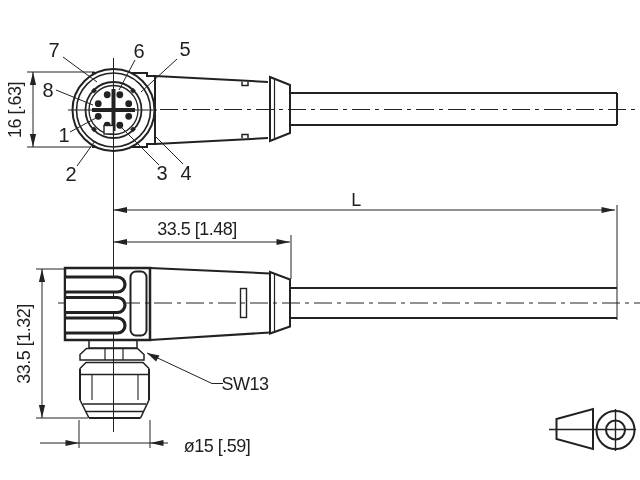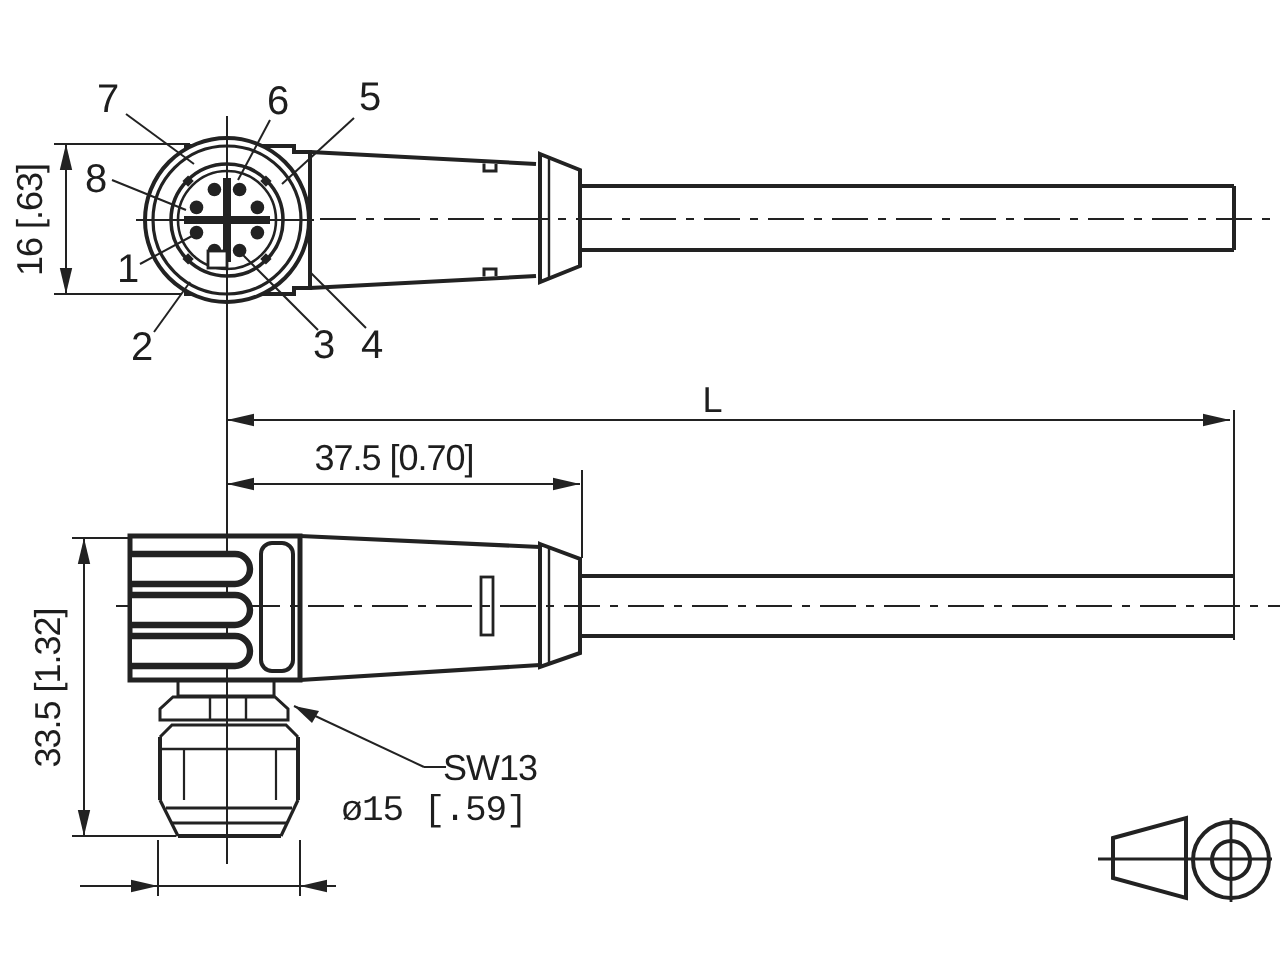--- a/index.html
+++ b/index.html
@@ -163,19 +163,19 @@
 <div class="label pin" style="left:54px;top:50px;">7</div>
 <div class="label pin" style="left:139px;top:51px;">6</div>
 <div class="label pin" style="left:185px;top:49px;">5</div>
 <div class="label pin" style="left:48px;top:90px;">8</div>
 <div class="label pin" style="left:64px;top:135px;">1</div>
 <div class="label pin" style="left:71px;top:174px;">2</div>
 <div class="label pin" style="left:162px;top:173px;">3</div>
 <div class="label pin" style="left:186px;top:173px;">4</div>
 
 <div class="label dim" style="left:356px;top:200px;">L</div>
-<div class="label dim" style="left:197px;top:229px;">37.5 [0.70]</div>
+<div class="label dim" style="left:197px;top:229px;">33.5 [1.48]</div>
 <div class="label dim rot" style="left:15px;top:110px;">16 [.63]</div>
 <div class="label dim rot" style="left:24px;top:344px;">33.5 [1.32]</div>
 <div class="label dim" style="left:245px;top:384px;text-align:right;">SW13</div>
-<div class="label dim" style="left:217px;top:406px;font-family:Liberation Mono, monospace;">ø15 [.59]</div>
+<div class="label dim" style="left:217px;top:446px;">ø15 [.59]</div>
 
 </div>
 
 </body></html>

